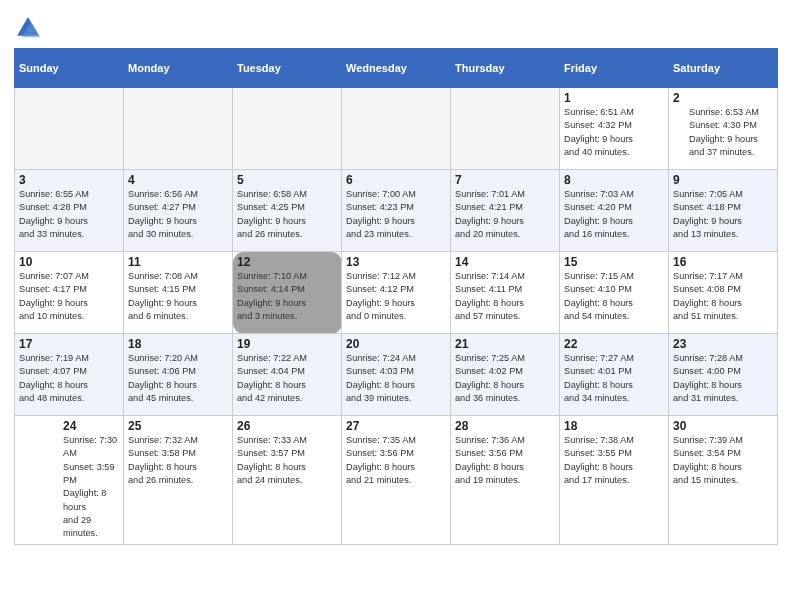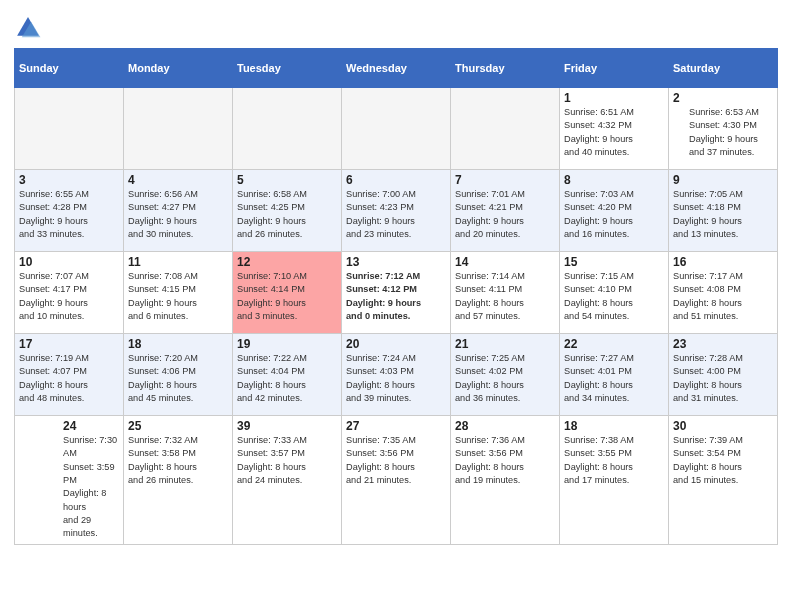--- a/index.html
+++ b/index.html
@@ -211,30 +211,30 @@
 Daylight: 9 hours
 and 10 minutes.</div>
           </td>
           <td style="background: rgb(255, 255, 255);">
             <span class="day-num">11</span>
             <div class="day-info" style="white-space: pre-line;">Sunrise: 7:08 AM
 Sunset: 4:15 PM
 Daylight: 9 hours
 and 6 minutes.</div>
           </td>
-          <td style="background: #fca5a5;">
+          <td style="background: #a3a3a3; border-radius: 11px;">
             <span class="day-num">12</span>
             <div class="day-info" style="white-space: pre-line;">Sunrise: 7:10 AM
 Sunset: 4:14 PM
 Daylight: 9 hours
 and 3 minutes.</div>
           </td>
           <td style="background: rgb(255, 255, 255);">
             <span class="day-num">13</span>
-            <div class="day-info" style="white-space: pre-line; font-weight: bold;">Sunrise: 7:12 AM
+            <div class="day-info" style="white-space: pre-line;">Sunrise: 7:12 AM
 Sunset: 4:12 PM
 Daylight: 9 hours
 and 0 minutes.</div>
           </td>
           <td style="background: rgb(255, 255, 255);">
             <span class="day-num">14</span>
             <div class="day-info" style="white-space: pre-line;">Sunrise: 7:14 AM
 Sunset: 4:11 PM
 Daylight: 8 hours
 and 57 minutes.</div>
@@ -314,21 +314,21 @@
 and 29 minutes.</div>
           </td>
           <td style="background: rgb(255, 255, 255);">
             <span class="day-num">25</span>
             <div class="day-info" style="white-space: pre-line;">Sunrise: 7:32 AM
 Sunset: 3:58 PM
 Daylight: 8 hours
 and 26 minutes.</div>
           </td>
           <td style="background: rgb(255, 255, 255);">
-            <span class="day-num">39</span>
+            <span class="day-num">26</span>
             <div class="day-info" style="white-space: pre-line;">Sunrise: 7:33 AM
 Sunset: 3:57 PM
 Daylight: 8 hours
 and 24 minutes.</div>
           </td>
           <td style="background: rgb(255, 255, 255);">
             <span class="day-num">27</span>
             <div class="day-info" style="white-space: pre-line;">Sunrise: 7:35 AM
 Sunset: 3:56 PM
 Daylight: 8 hours

